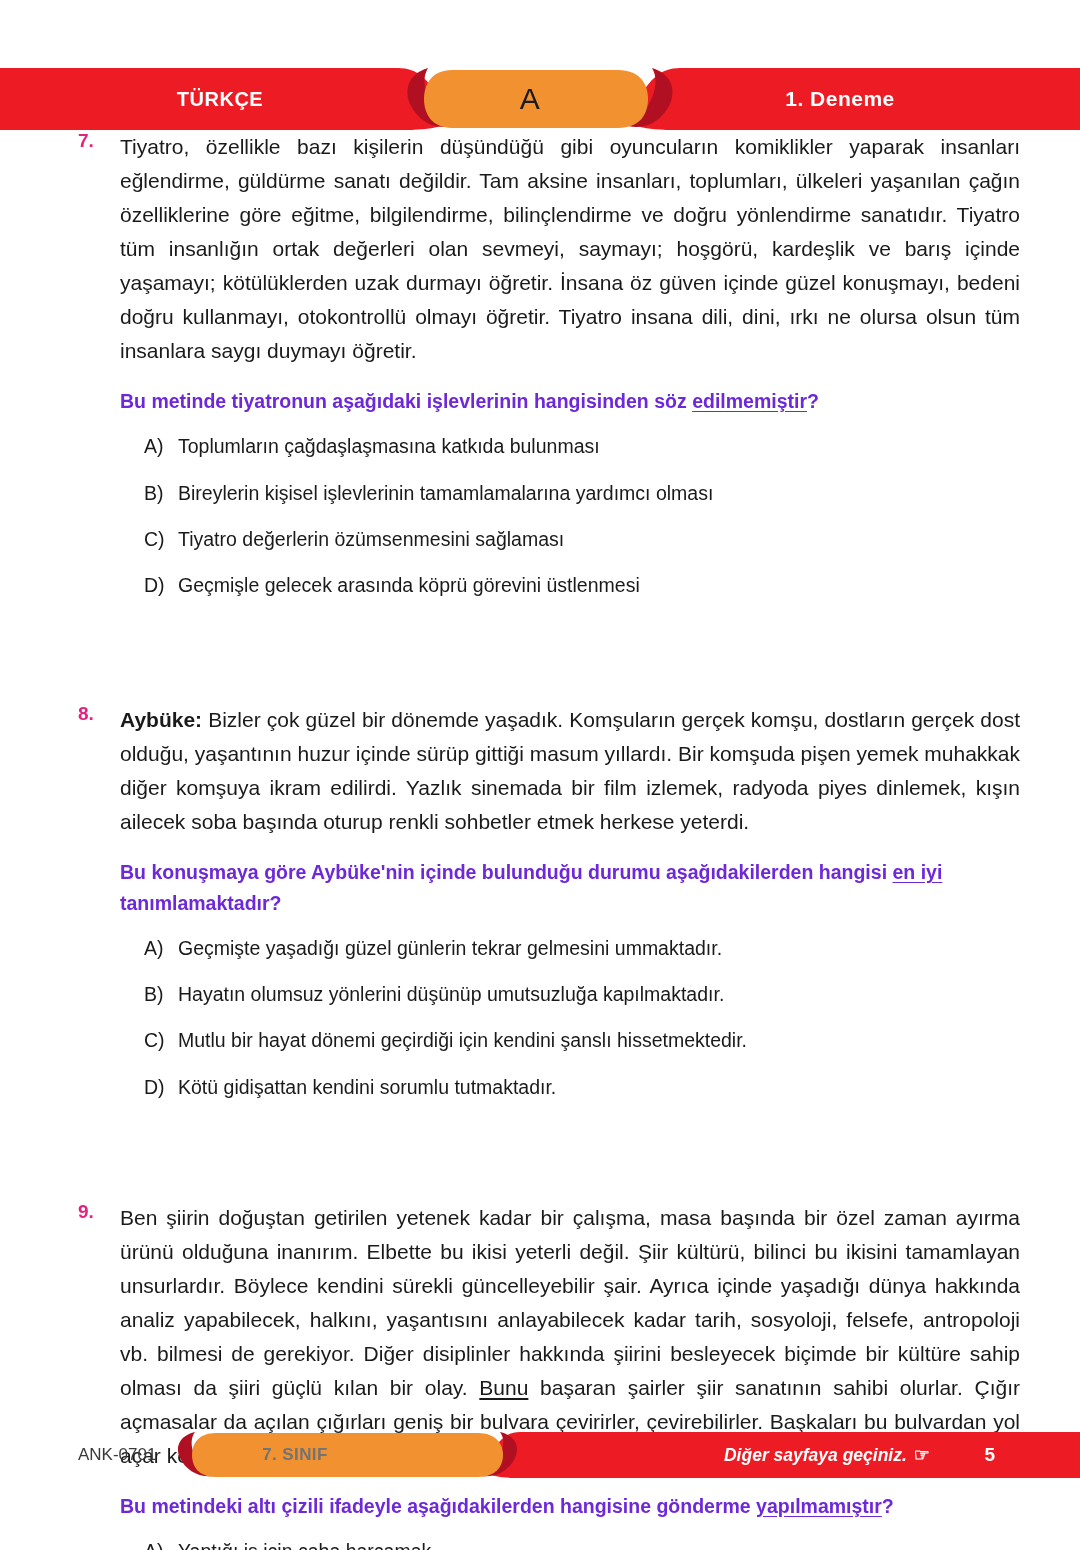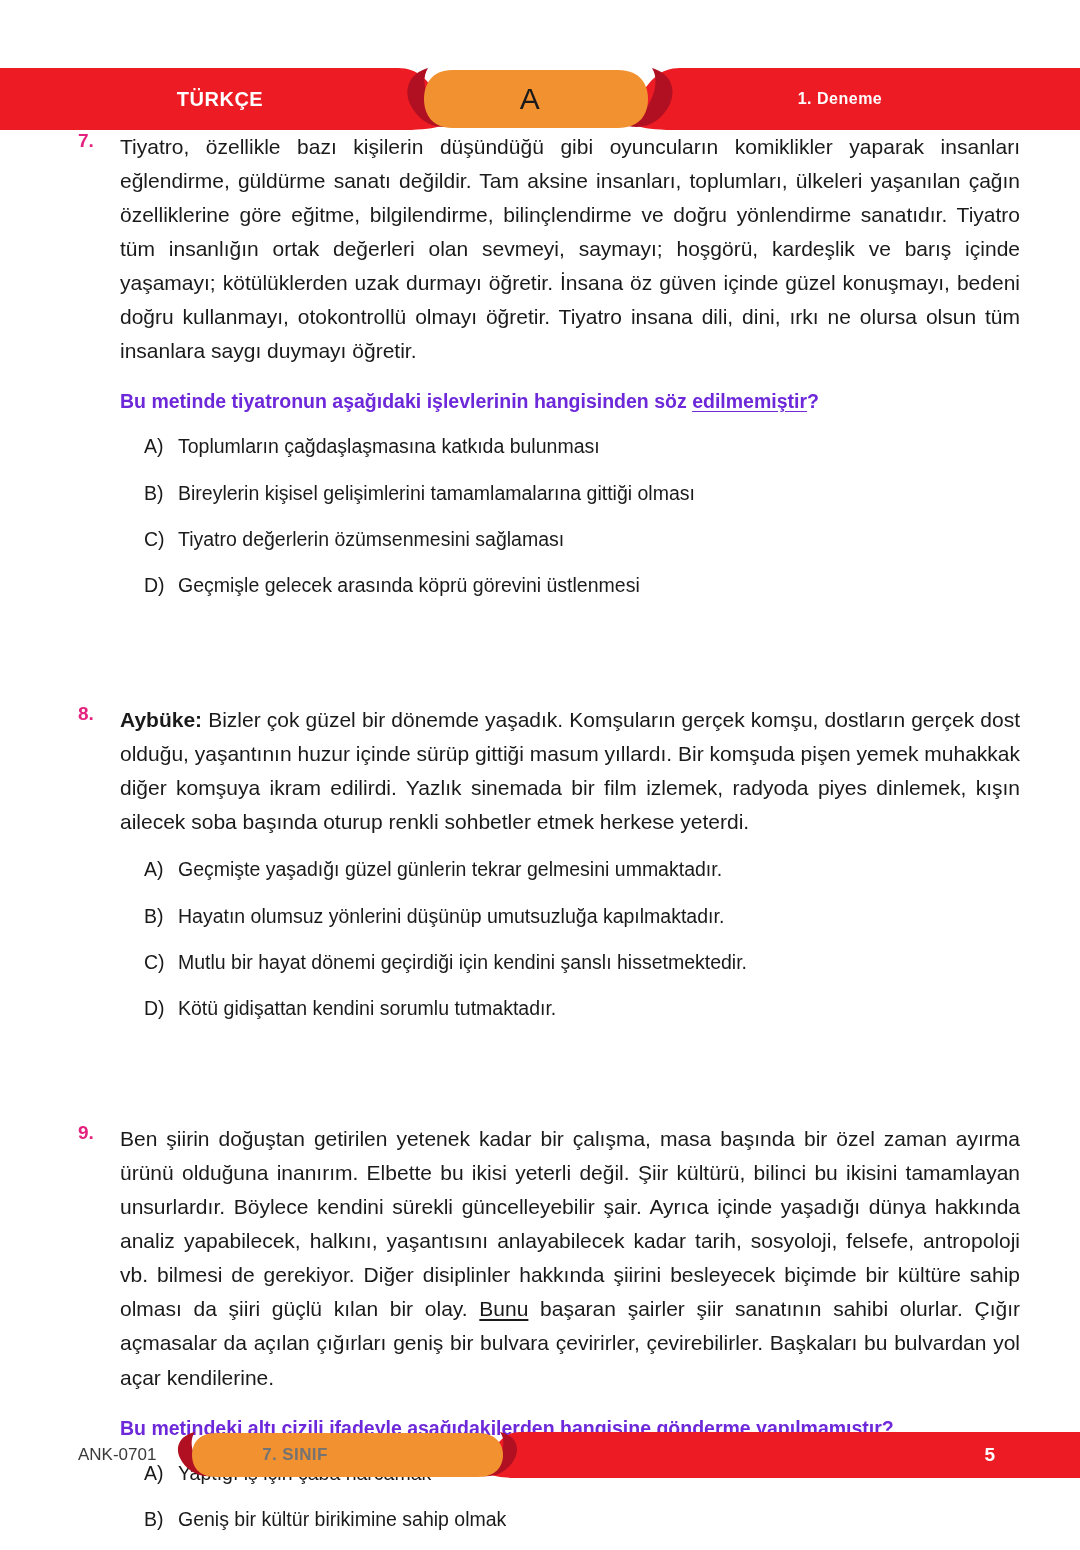--- a/index.html
+++ b/index.html
@@ -47,21 +47,21 @@
   .header-booklet {
     left: 460px;
     width: 140px;
     font-size: 30px;
     color: #1a1a1a;
     font-weight: normal;
   }
   .header-trial {
     left: 690px;
     width: 300px;
-    font-size: 16px;
+    font-size: 21px;
   }
 
   
   .content {
     position: absolute;
     left: 0;
     top: 130px;
     width: 1080px;
   }
   .question {
@@ -215,40 +215,43 @@
     <div class="prompt">
       <span>Bu metinde tiyatronun aşağıdaki işlevlerinin hangisinden söz </span><span class="u">edilmemiştir</span><span>?</span>
     </div>
     <div class="options">
       <div class="option">
         <span class="option-letter">A)</span>
         <span class="option-text">Toplumların çağdaşlaşmasına katkıda bulunması</span>
       </div>
       <div class="option">
         <span class="option-letter">B)</span>
-        <span class="option-text">Bireylerin kişisel gelişimlerini tamamlamalarına gittiği olması</span>
+        <span class="option-text">Bireylerin kişisel işlevlerinin tamamlamalarına yardımcı olması</span>
       </div>
       <div class="option">
         <span class="option-letter">C)</span>
         <span class="option-text">Tiyatro değerlerin özümsenmesini sağlaması</span>
       </div>
       <div class="option">
         <span class="option-letter">D)</span>
         <span class="option-text">Geçmişle gelecek arasında köprü görevini üstlenmesi</span>
       </div>
     </div>
   </div>
 
   <div class="gap-lg"></div>
 
   <div class="question">
     <div class="qnum">8.</div>
     <p class="passage">
       <span class="speaker">Aybüke:</span><span> Bizler çok güzel bir dönemde yaşadık. Komşuların gerçek komşu, dostların gerçek dost olduğu, yaşantının huzur içinde sürüp gittiği masum yıllardı. Bir komşuda pişen yemek muhakkak diğer komşuya ikram edilirdi. Yazlık sinemada bir film izlemek, radyoda piyes dinlemek, kışın ailecek soba başında oturup renkli sohbetler etmek herkese yeterdi.</span>
     </p>
+    <div class="prompt">
+      <span>Bu konuşmaya göre Aybüke'nin içinde bulunduğu durumu aşağıdakilerden hangisi </span><span class="u">en iyi</span><span> tanımlamaktadır?</span>
+    </div>
     <div class="options">
       <div class="option">
         <span class="option-letter">A)</span>
         <span class="option-text">Geçmişte yaşadığı güzel günlerin tekrar gelmesini ummaktadır.</span>
       </div>
       <div class="option">
         <span class="option-letter">B)</span>
         <span class="option-text">Hayatın olumsuz yönlerini düşünüp umutsuzluğa kapılmaktadır.</span>
       </div>
       <div class="option">
@@ -292,14 +295,18 @@
 
     <path d="M1080,0 L520,0 C505,0 498,10 490,23 C482,36 476,46 520,46 L1080,46 Z" fill="#ED1C24"></path>
 
     <path d="M195,0 C186,12 196,34 214,44 C198,46 186,38 180,26 C175,15 179,4 195,0 Z" fill="#B01021"></path>
     <path d="M500,0 C509,12 499,34 481,44 C497,46 509,38 515,26 C520,15 516,4 500,0 Z" fill="#B01021"></path>
 
     <path d="M216,1 C232,1 462,1 478,1 C496,1 503,12 503,23 C503,34 496,45 478,45 C462,45 232,45 216,45 C198,45 192,34 192,23 C192,12 198,1 216,1 Z" fill="#F29130"></path>
   </svg>
   <div class="footer-code">ANK-0701</div>
   <div class="footer-grade">7. SINIF</div>
+  <div class="footer-note">
+    <span>Diğer sayfaya geçiniz.</span>
+    <span class="footer-hand">☞</span>
+  </div>
   <div class="footer-page">5</div>
 </div>
 
 </body></html>

